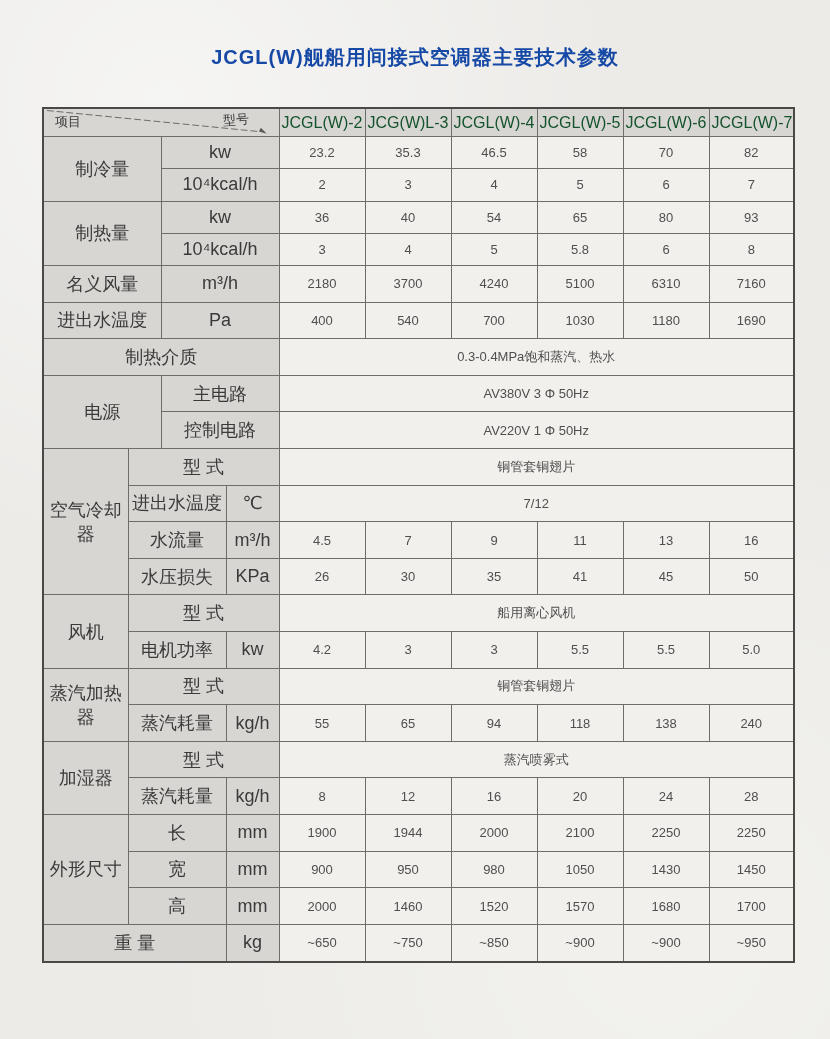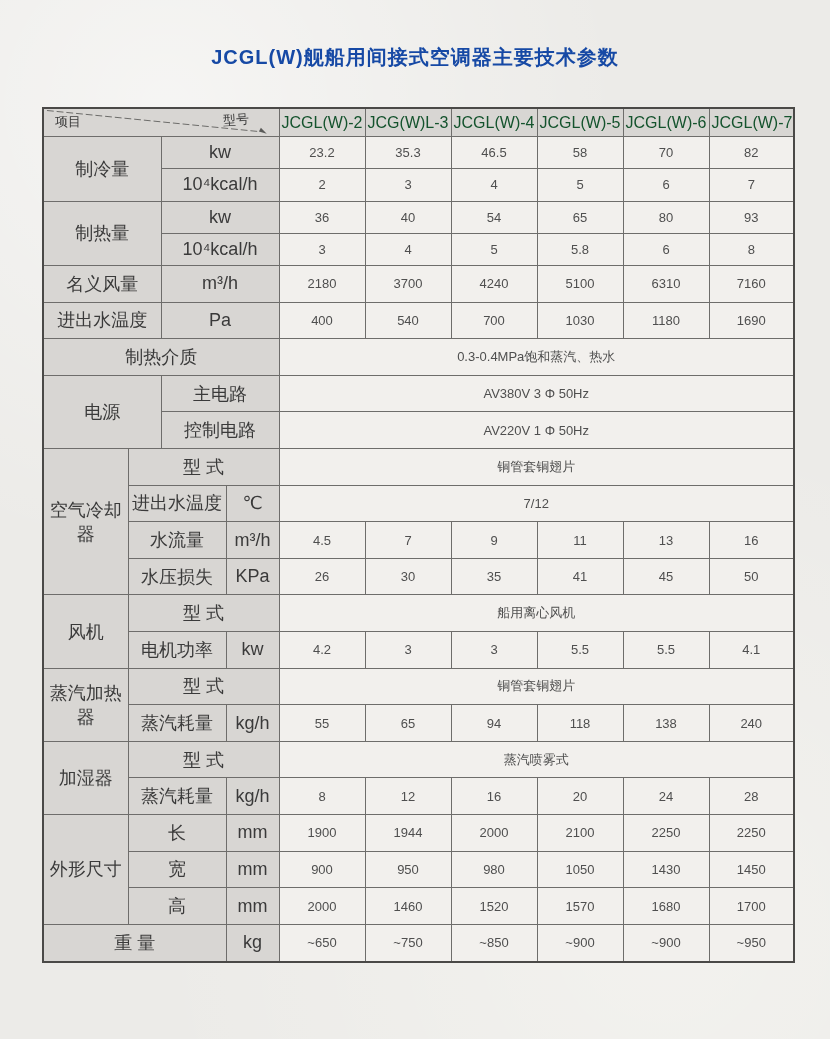--- a/index.html
+++ b/index.html
@@ -207,21 +207,21 @@
       <td class="val" colspan="6">船用离心风机</td>
     </tr>
     <tr>
       <td class="lbl" colspan="2">电机功率</td>
       <td class="lbl">kw</td>
       <td class="val">4.2</td>
       <td class="val">3</td>
       <td class="val">3</td>
       <td class="val">5.5</td>
       <td class="val">5.5</td>
-      <td class="val">4.1</td>
+      <td class="val">5.0</td>
     </tr>
 
     <tr>
       <td class="lbl" rowspan="2">蒸汽加热器</td>
       <td class="lbl" colspan="3">型 式</td>
       <td class="val" colspan="6">铜管套铜翅片</td>
     </tr>
     <tr>
       <td class="lbl" colspan="2">蒸汽耗量</td>
       <td class="lbl">kg/h</td>

